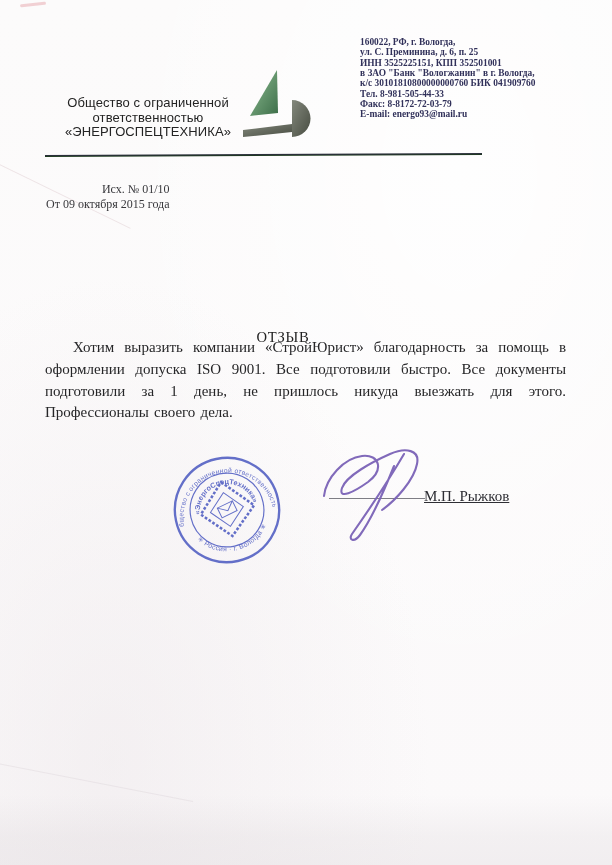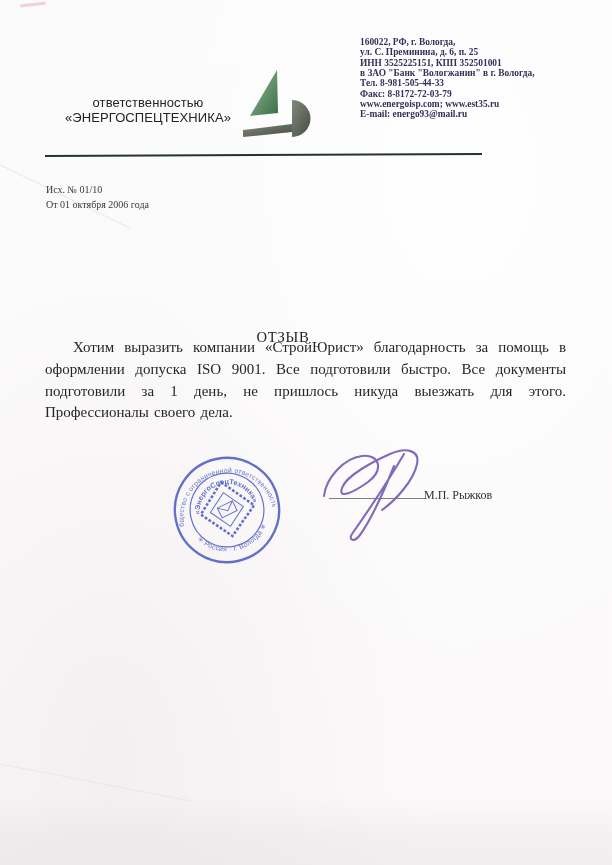--- a/index.html
+++ b/index.html
@@ -24,31 +24,31 @@
     font-family:"Liberation Serif", serif;font-weight:bold;
     font-size:9.4px;line-height:10.35px;color:#31315a;white-space:nowrap;
   }
   .logo-svg{left:240px;top:56px;}
   .hrule{
     left:45px;top:154px;width:437px;height:2px;
     background:linear-gradient(to bottom,#2a2f3a 35%,#1d3a1e 80%);
     transform:rotate(-0.25deg);
   }
   
-  .ref-block{left:46px;top:182px;font-size:10px;line-height:15px;color:#38383c;}
+  .ref-block{left:46px;top:182px;font-size:12px;line-height:15px;color:#38383c;text-align:right;}
   
   .letter-title{left:0;top:305px;width:566px;text-align:center;
     font-size:14.6px;letter-spacing:.8px;color:#222;margin-top:24px;}
   .body-par{
     left:45px;top:337px;width:521px;text-align:justify;text-indent:28px;
     font-size:15px;line-height:21.8px;color:#262628;word-spacing:1.5px;
   }
   
   .director-label{left:100px;top:489px;font-size:12.4px;color:#333;z-index:1;letter-spacing:.2px;}
-  .signer-name{left:424px;top:488px;font-size:12px;color:#2e2e34;z-index:1;}
+  .signer-name{left:424px;top:488px;font-size:15px;color:#2e2e34;z-index:1;text-decoration:underline;}
   .sig-line{left:329px;top:498px;width:96px;height:1.3px;background:#5e5e66;opacity:.8;z-index:2;}
   .stamp-svg{left:168px;top:451px;z-index:3;opacity:.85;filter:blur(.2px);}
   .sign-svg{left:318px;top:436px;z-index:4;}
   
   .scan-mark-red{left:20px;top:3px;width:26px;height:3px;border-radius:2px;
     background:rgba(222,128,138,.35);transform:rotate(-6deg);}
   .crease-1{left:-12px;top:195px;width:150px;height:1px;background:rgba(214,192,198,.4);transform:rotate(26deg);}
   .crease-2{left:-25px;top:780px;width:220px;height:1px;background:rgba(216,206,211,.35);transform:rotate(11deg);}
   .bottom-shade{left:0;bottom:0;width:612px;height:70px;
     background:linear-gradient(to bottom,rgba(0,0,0,0),rgba(205,198,202,.18) 60%,rgba(216,209,213,.28));}
@@ -57,20 +57,21 @@
 <body>
 
 <div class="page">
 
   <div class="abs scan-mark-red"></div>
   <div class="abs crease-1"></div>
   <div class="abs crease-2"></div>
   <div class="abs bottom-shade"></div>
 
   <div class="abs company-block">
+    <div>Общество с ограниченной</div>
     <div>ответственностью</div>
     <div>«ЭНЕРГОСПЕЦТЕХНИКА»</div>
   </div>
 
   <svg class="abs logo-svg" width="82" height="96" viewBox="0 0 82 96">
     <defs>
       <linearGradient id="lg-green" x1="0" y1="0" x2="1" y2="1">
         <stop offset="0" stop-color="#8fbe93"></stop>
           <stop offset="1" stop-color="#3d6e49"></stop>
       </linearGradient>
@@ -82,31 +83,31 @@
     <path d="M 52,81 L 52,44 A 18.5,18.5 0 1 1 52,81 Z" fill="url(#lg-gray)"></path>
     <path d="M 3,81 L 52,76 L 52,68 L 3,74 Z" fill="url(#lg-gray)"></path>
     <polygon points="37,14 10,60 38,57" fill="url(#lg-green)"></polygon>
   </svg>
 
   <div class="abs details-block">
     <div>160022, РФ, г. Вологда,</div>
     <div>ул. С. Преминина, д. 6, п. 25</div>
     <div>ИНН 3525225151, КПП 352501001</div>
     <div>в ЗАО "Банк "Вологжанин" в г. Вологда,</div>
+    <div>к/с 30101810800000000760 БИК 041909760</div>
     <div>Тел. 8-981-505-44-33</div>
     <div>Факс: 8-8172-72-03-79</div>
-    <div>www.energoisp.com; www.est35.ru</div>
     <div>E-mail: energo93@mail.ru</div>
   </div>
 
   <div class="abs hrule"></div>
 
   <div class="abs ref-block">
     <div>Исх. № 01/10</div>
-    <div>От 01 октября 2006 года</div>
+    <div>От 09 октября 2015 года</div>
   </div>
 
   <div class="abs letter-title">ОТЗЫВ</div>
 
   <div class="abs body-par">Хотим выразить компании «СтройЮрист» благодарность за помощь в оформлении допуска ISO 9001. Все подготовили быстро. Все документы подготовили за 1 день, не пришлось никуда выезжать для этого. Профессионалы своего дела.</div>
 
   <div class="abs sig-line"></div>
   <div class="abs signer-name">М.П. Рыжков</div>
 
   <svg class="abs stamp-svg" width="118" height="118" viewBox="0 0 120 120">

